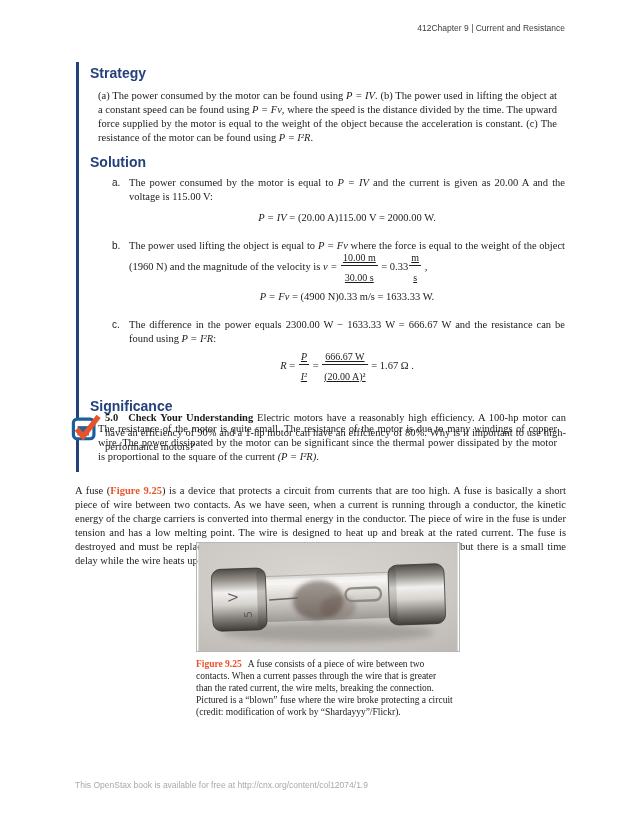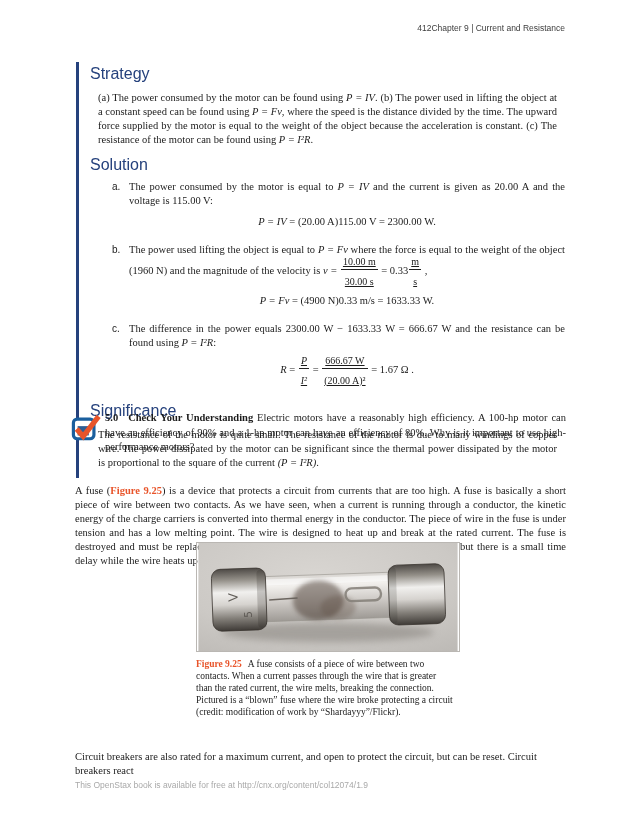--- a/index.html
+++ b/index.html
@@ -13,22 +13,22 @@
     position:absolute; top:23px; left:75px; width:490px;
     display:flex; justify-content:flex-end;
     font-family:"Liberation Sans", sans-serif; font-size:8.5px; color:#3d3d3d;
   }
   
   .example {
     position:absolute; left:76px; top:62px; width:489px;
     border-left:3px solid #25417c; padding-left:11px; box-sizing:border-box;
   }
   .ex-heading {
-    font-family:"Liberation Sans", sans-serif; font-weight:normal;
-    font-size:16px; color:#25417c; margin:9px 0 4px 0;
+    font-family:"Liberation Sans", sans-serif; font-weight:bold;
+    font-size:14px; color:#25417c; margin:9px 0 4px 0;
   }
   .ex-heading.first { margin-top:3px; }
   .para { font-size:10.5px; line-height:14px; text-align:justify; margin:8px; }
   .math { font-style:italic; }
   .sol-item { display:flex; margin-top:6px; }
   .sol-label {
     font-family:"Liberation Sans", sans-serif; font-size:10px;
     width:17px; margin-left:22px; flex:none; padding-top:1px;
   }
   .sol-body { flex:1; font-size:10.5px; line-height:14px; text-align:justify; }
@@ -70,21 +70,21 @@
 
     <div class="ex-heading first">Strategy</div>
     <p class="para"><span>(a) The power consumed by the motor can be found using </span><span class="math">P = IV</span><span>. (b) The power used in lifting the object at a constant speed can be found using </span><span class="math">P = Fv</span><span>, where the speed is the distance divided by the time. The upward force supplied by the motor is equal to the weight of the object because the acceleration is constant. (c) The resistance of the motor can be found using </span><span class="math">P = I²R</span><span>.</span></p>
 
     <div class="ex-heading">Solution</div>
 
     <div class="sol-item">
       <span class="sol-label">a.</span>
       <div class="sol-body">
         <span>The power consumed by the motor is equal to </span><span class="math">P = IV</span><span> and the current is given as 20.00 A and the voltage is 115.00 V:</span>
-        <div class="equation"><span class="math">P = IV</span><span> = (20.00 A)115.00 V = 2300.00 W.</span></div>
+        <div class="equation"><span class="math">P = IV</span><span> = (20.00 A)115.00 V = 2000.00 W.</span></div>
       </div>
     </div>
 
     <div class="sol-item">
       <span class="sol-label">b.</span>
       <div class="sol-body">
         <span>The power used lifting the object is equal to </span><span class="math">P = Fv</span><span> where the force is equal to the weight of the object (1960 N) and the magnitude of the velocity is </span><span class="math">v = </span><span class="frac"><span class="num">10.00 m</span><span class="den">30.00 s</span></span><span> = 0.33</span><span class="frac"><span class="num">m</span><span class="den">s</span></span><span> ,</span>
         <div class="equation"><span class="math">P = Fv</span><span> = (4900 N)0.33 m/s = 1633.33 W.</span></div>
       </div>
     </div>
@@ -159,17 +159,16 @@
         <rect x="60" y="25" width="9" height="59" rx="4" fill="#2e2a26" opacity="0.22"></rect>
         <text x="40" y="52" transform="rotate(-90 40 52)" font-family="DejaVu Sans, sans-serif" font-size="13" fill="#4c4843" opacity="0.85" text-anchor="middle">V</text>
         <text x="54" y="70" transform="rotate(-90 54 70)" font-family="DejaVu Sans, sans-serif" font-size="11" fill="#504c47" opacity="0.8" text-anchor="middle">5</text>
         <rect x="194" y="25" width="57" height="61" rx="9" fill="url(#capGrad)" stroke="#38342f" stroke-width="0.8"></rect>
         <rect x="194" y="27" width="8" height="57" rx="4" fill="#2e2a26" opacity="0.18"></rect>
       </g>
     </svg>
     <p class="caption"><span class="caption-label">Figure 9.25</span><span>A fuse consists of a piece of wire between two contacts. When a current passes through the wire that is greater than the rated current, the wire melts, breaking the connection. Pictured is a “blown” fuse where the wire broke protecting a circuit (credit: modification of work by “Shardayyy”/Flickr).</span></p>
   </div>
 
-  <p class="breakers">Circuit breakers are also rated for a maximum current, and open to protect the circuit, but can be reset. Circuit breakers react</p>
 
   <div class="footer">This OpenStax book is available for free at http://cnx.org/content/col12074/1.9</div>
 
 </div>
 
 </body></html>

